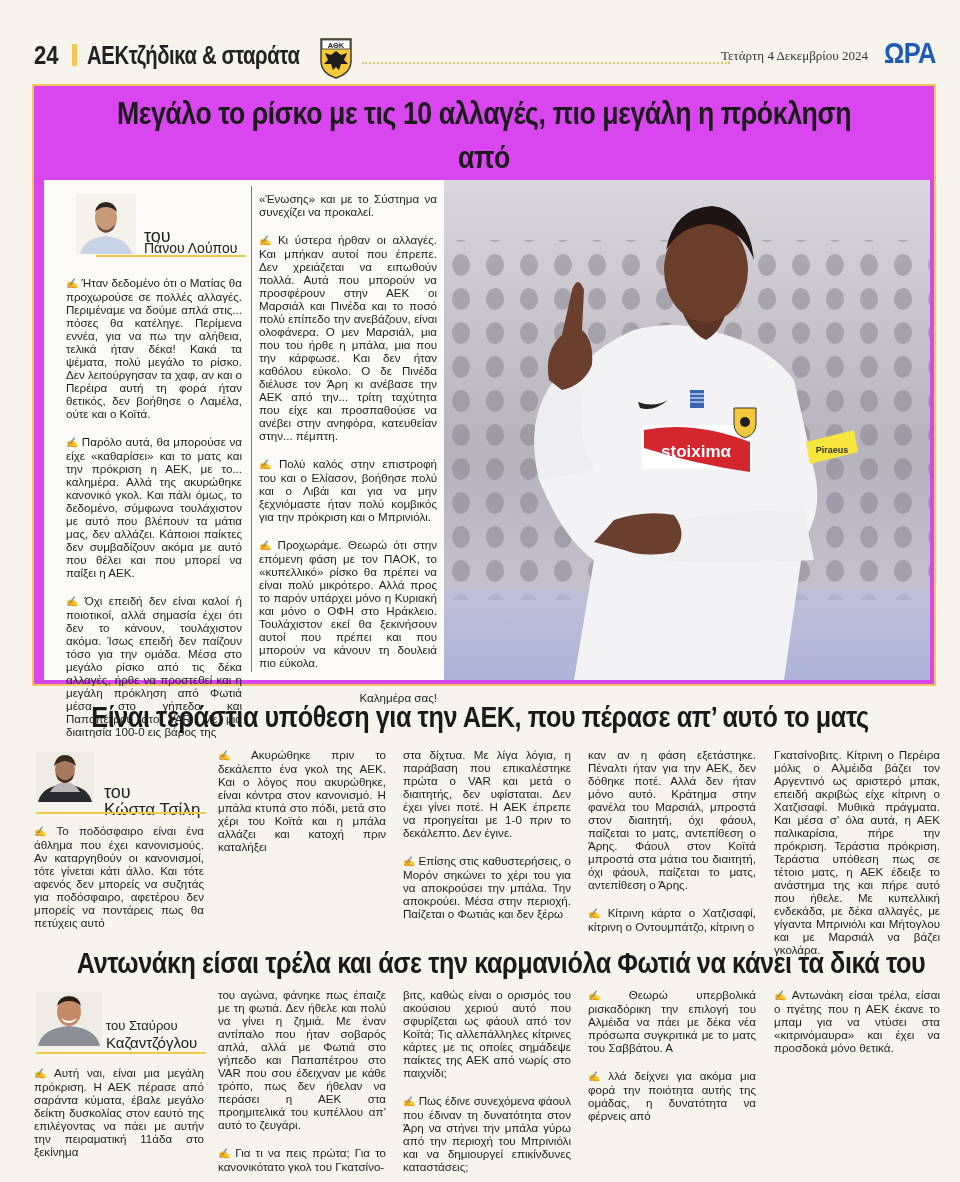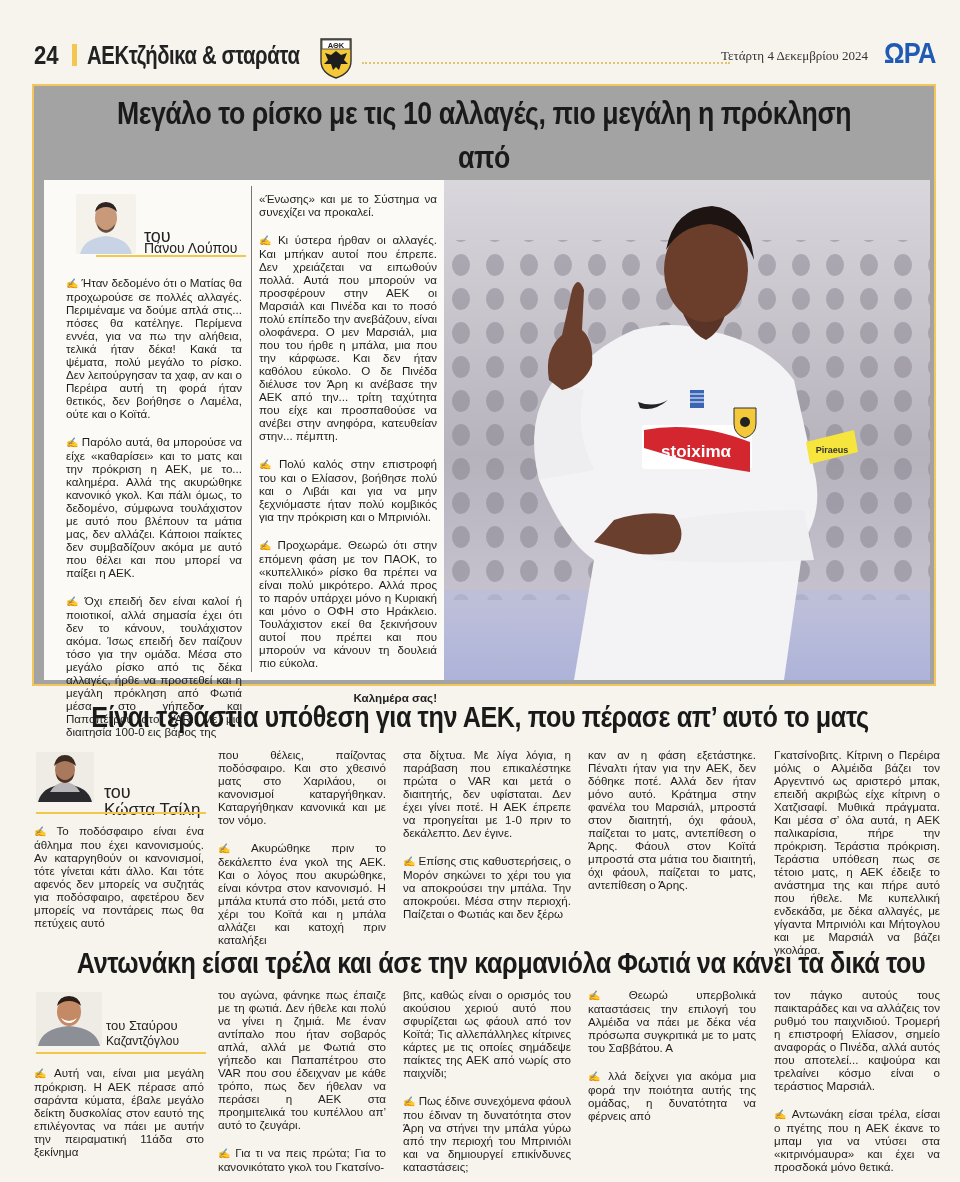--- a/index.html
+++ b/index.html
@@ -10,37 +10,37 @@
   .masthead { position: absolute; left: 30px; top: 34px; width: 908px; height: 44px; }
   .page-num { position: absolute; left: 4px; top: 6px; font: bold 26px "Liberation Sans", sans-serif; color: #222; transform: scaleX(.85); transform-origin: left; }
   .page-bar { position: absolute; left: 42px; top: 10px; width: 5px; height: 22px; background: #f3c64f; }
   .section-title { position: absolute; left: 57px; top: 6px; font: bold 26px "Liberation Sans", sans-serif; color: #222; transform: scaleX(.78); transform-origin: left; white-space: nowrap; letter-spacing: -.5px; }
   .crest { position: absolute; left: 289px; top: 3px; width: 34px; height: 42px; }
   .masthead-rule { position: absolute; left: 332px; right: 208px; top: 28px; border-top: 2px dotted #e0c36a; }
   .dateline { position: absolute; right: 70px; top: 14px; font: 13px "Liberation Serif", serif; color: #333; white-space: nowrap; }
   .paper-logo { position: absolute; right: 2px; top: 2px; font: bold 30px "Liberation Sans", sans-serif; color: #1f5bb4; transform: scaleX(.85); transform-origin: right; letter-spacing: -1px; }
 
   
-  .top-box { position: absolute; left: 32px; top: 84px; width: 904px; height: 602px; background: #a3a3a3; border: 2px solid #f1c65c; }
+  .top-box { position: absolute; left: 32px; top: 84px; width: 904px; height: 602px; background: #d946ef; border: 2px solid #f1c65c; }
   .top-headline { position: absolute; left: 0; right: 0; top: 6px; text-align: center; font: bold 31px/44px "Liberation Sans", sans-serif; color: #1a1a1a; transform: scaleX(.86); transform-origin: center; letter-spacing: -.5px; }
   .top-inner { position: absolute; left: 10px; top: 94px; width: 886px; height: 500px; background: #fbfaf6; }
   .col { position: absolute; font-size: 11.6px; line-height: 13px; color: #1e1e1e; text-align: justify; }
   .col p { margin-bottom: 15px; }
   .pen { font-size: 10px; margin-right: 3px; color: #555; }
   .col-divider { position: absolute; width: 1px; background: #777; }
 
   .byline { position: absolute; height: 62px; }
   .byline .photo { position: absolute; left: 0; top: 0; width: 60px; height: 60px; border-radius: 2px; overflow: hidden; }
   .byline .by-prefix { position: absolute; font-size: 18px; color: #222; }
   .byline .by-name { position: absolute; font-size: 14px; color: #222; white-space: nowrap; }
   .byline .underline { position: absolute; height: 2px; background: #f2c84b; }
 
   .photo-main { position: absolute; left: 400px; top: 0; width: 574px; height: 500px; overflow: hidden; }
 
-  .signoff { font-weight: bold; text-align: right; }
+  .signoff { font-weight: normal; text-align: right; }
 
   
   .sec-headline { position: absolute; left: 0; right: 0; text-align: center; font: bold 30px "Liberation Sans", sans-serif; color: #1a1a1a; transform: scaleX(.84); transform-origin: center; white-space: nowrap; letter-spacing: -.5px; }
 </style>
 </head>
 <body>
 
 <div class="masthead">
   <div class="page-num">24</div>
   <div class="page-bar"></div>
@@ -159,62 +159,61 @@
   </div>
   <div class="by-prefix" style="left:68px; top:30px;">του</div>
   <div class="by-name" style="left:68px; top:48px; font-size:17px;">Κώστα Τσίλη</div>
   <div class="underline" style="left:0; top:60px; width:170px;"></div>
 </div>
 
 <div class="col" style="left:34px; top:824px; width:170px;">
   <p><span class="pen">✍</span><span>Το ποδόσφαιρο είναι ένα άθλημα που έχει κανονισμούς. Αν καταργηθούν οι κανονισμοί, τότε γίνεται κάτι άλλο. Και τότε αφενός δεν μπορείς να συζητάς για ποδόσφαιρο, αφετέρου δεν μπορείς να ποντάρεις πως θα πετύχεις αυτό</span></p>
 </div>
 <div class="col" style="left:218px; top:748px; width:168px;">
-  <p>που θέλεις, παίζοντας ποδόσφαιρο. Και στο χθεσινό ματς στο Χαριλάου, οι κανονισμοί καταργήθηκαν. Καταργήθηκαν κανονικά και με τον νόμο.</p>
   <p><span class="pen">✍</span><span>Ακυρώθηκε πριν το δεκάλεπτο ένα γκολ της ΑΕΚ. Και ο λόγος που ακυρώθηκε, είναι κόντρα στον κανονισμό. Η μπάλα κτυπά στο πόδι, μετά στο χέρι του Κοϊτά και η μπάλα αλλάζει και κατοχή πριν καταλήξει</span></p>
 </div>
 <div class="col" style="left:403px; top:748px; width:168px;">
   <p>στα δίχτυα. Με λίγα λόγια, η παράβαση που επικαλέστηκε πρώτα ο VAR και μετά ο διαιτητής, δεν υφίσταται. Δεν έχει γίνει ποτέ. Η ΑΕΚ έπρεπε να προηγείται με 1-0 πριν το δεκάλεπτο. Δεν έγινε.</p>
   <p><span class="pen">✍</span><span>Επίσης στις καθυστερήσεις, ο Μορόν σηκώνει το χέρι του για να αποκρούσει την μπάλα. Την αποκρούει. Μέσα στην περιοχή. Παίζεται ο Φωτιάς και δεν ξέρω</span></p>
 </div>
 <div class="col" style="left:588px; top:748px; width:168px;">
   <p>καν αν η φάση εξετάστηκε. Πέναλτι ήταν για την ΑΕΚ, δεν δόθηκε ποτέ. Αλλά δεν ήταν μόνο αυτό. Κράτημα στην φανέλα του Μαρσιάλ, μπροστά στον διαιτητή, όχι φάουλ, παίζεται το ματς, αντεπίθεση ο Άρης. Φάουλ στον Κοϊτά μπροστά στα μάτια του διαιτητή, όχι φάουλ, παίζεται το ματς, αντεπίθεση ο Άρης.</p>
+  <p><span class="pen">✍</span><span>Κίτρινη κάρτα ο Χατζισαφί, κίτρινη ο Οντουμπάτζο, κίτρινη ο</span></p>
 </div>
 <div class="col" style="left:774px; top:748px; width:166px;">
   <p>Γκατσίνοβιτς. Κίτρινη ο Περέιρα μόλις ο Αλμέιδα βάζει τον Αργεντινό ως αριστερό μπακ, επειδή ακριβώς είχε κίτρινη ο Χατζισαφί. Μυθικά πράγματα. Και μέσα σ’ όλα αυτά, η ΑΕΚ παλικαρίσια, πήρε την πρόκριση. Τεράστια πρόκριση. Τεράστια υπόθεση πως σε τέτοιο ματς, η ΑΕΚ έδειξε το ανάστημα της και πήρε αυτό που ήθελε. Με κυπελλική ενδεκάδα, με δέκα αλλαγές, με γίγαντα Μπρινιόλι και Μήτογλου και με Μαρσιάλ να βάζει γκολάρα.</p>
 </div>
 
 <div class="sec-headline" style="top:946px;">Αντωνάκη είσαι τρέλα και άσε την καρμανιόλα Φωτιά να κάνει τα δικά του</div>
 
 <div class="byline" style="left:36px; top:992px; width:180px;">
   <div class="photo" style="width:66px; height:54px;">
     <svg width="66" height="54" viewBox="0 0 66 54">
       <rect width="66" height="54" fill="#efece6"></rect>
       <path d="M2 54 Q6 36 33 34 Q60 36 64 54 Z" fill="#8c8f96"></path>
       <ellipse cx="33" cy="20" rx="12" ry="14" fill="#c48a66"></ellipse>
       <path d="M21 14 Q23 4 33 4 Q43 4 45 14 Q40 9 33 9 Q26 9 21 14 Z" fill="#2a1d16"></path>
       <path d="M25 26 Q33 32 41 26 Q38 31 33 31 Q28 31 25 26 Z" fill="#fff"></path>
     </svg>
   </div>
   <div class="by-prefix" style="left:70px; top:26px; font-size:13px;">του Σταύρου</div>
-  <div class="by-name" style="left:70px; top:42px; font-size:12px;">Καζαντζόγλου</div>
+  <div class="by-name" style="left:70px; top:42px; font-size:15px;">Καζαντζόγλου</div>
   <div class="underline" style="left:0; top:60px; width:170px;"></div>
 </div>
 
 <div class="col" style="left:34px; top:1066px; width:170px;">
   <p><span class="pen">✍</span><span>Αυτή ναι, είναι μια μεγάλη πρόκριση. Η ΑΕΚ πέρασε από σαράντα κύματα, έβαλε μεγάλο δείκτη δυσκολίας στον εαυτό της επιλέγοντας να πάει με αυτήν την πειραματική 11άδα στο ξεκίνημα</span></p>
 </div>
 <div class="col" style="left:218px; top:988px; width:168px;">
   <p>του αγώνα, φάνηκε πως έπαιζε με τη φωτιά. Δεν ήθελε και πολύ να γίνει η ζημιά. Με έναν αντίπαλο που ήταν σοβαρός απλά, αλλά με Φωτιά στο γήπεδο και Παπαπέτρου στο VAR που σου έδειχναν με κάθε τρόπο, πως δεν ήθελαν να περάσει η ΑΕΚ στα προημιτελικά του κυπέλλου απ’ αυτό το ζευγάρι.</p>
   <p><span class="pen">✍</span><span>Για τι να πεις πρώτα; Για το κανονικότατο γκολ του Γκατσίνο-</span></p>
 </div>
 <div class="col" style="left:403px; top:988px; width:168px;">
   <p>βιτς, καθώς είναι ο ορισμός του ακούσιου χεριού αυτό που σφυρίζεται ως φάουλ από τον Κοϊτά; Τις αλλεπάλληλες κίτρινες κάρτες με τις οποίες σημάδεψε παίκτες της ΑΕΚ από νωρίς στο παιχνίδι;</p>
   <p><span class="pen">✍</span><span>Πως έδινε συνεχόμενα φάουλ που έδιναν τη δυνατότητα στον Άρη να στήνει την μπάλα γύρω από την περιοχή του Μπρινιόλι και να δημιουργεί επικίνδυνες καταστάσεις;</span></p>
 </div>
 <div class="col" style="left:588px; top:988px; width:168px;">
-  <p><span class="pen">✍</span><span>Θεωρώ υπερβολικά καταστάσεις την επιλογή του Αλμέιδα να πάει με δέκα νέα πρόσωπα συγκριτικά με το ματς του Σαββάτου. Α</span></p>
+  <p><span class="pen">✍</span><span>Θεωρώ υπερβολικά ρισκαδόρικη την επιλογή του Αλμέιδα να πάει με δέκα νέα πρόσωπα συγκριτικά με το ματς του Σαββάτου. Α</span></p>
   <p><span class="pen">✍</span><span>λλά δείχνει για ακόμα μια φορά την ποιότητα αυτής της ομάδας, η δυνατότητα να φέρνεις από</span></p>
 </div>
 <div class="col" style="left:774px; top:988px; width:166px;">
-  <p>τον πάγκο αυτούς τους παικταράδες και να αλλάζεις τον ρυθμό του παιχνιδιού. Τρομερή η επιστροφή Ελίασον, σημείο αναφοράς ο Πινέδα, αλλά αυτός που αποτελεί... καψούρα και τρελαίνει κόσμο είναι ο τεράστιος Μαρσιάλ.</p>
   <p><span class="pen">✍</span><span>Αντωνάκη είσαι τρέλα, είσαι ο πγέτης που η ΑΕΚ έκανε το μπαμ για να ντύσει στα «κιτρινόμαυρα» και έχει να προσδοκά μόνο θετικά.</span></p>
 </div>
 
 </body></html>

